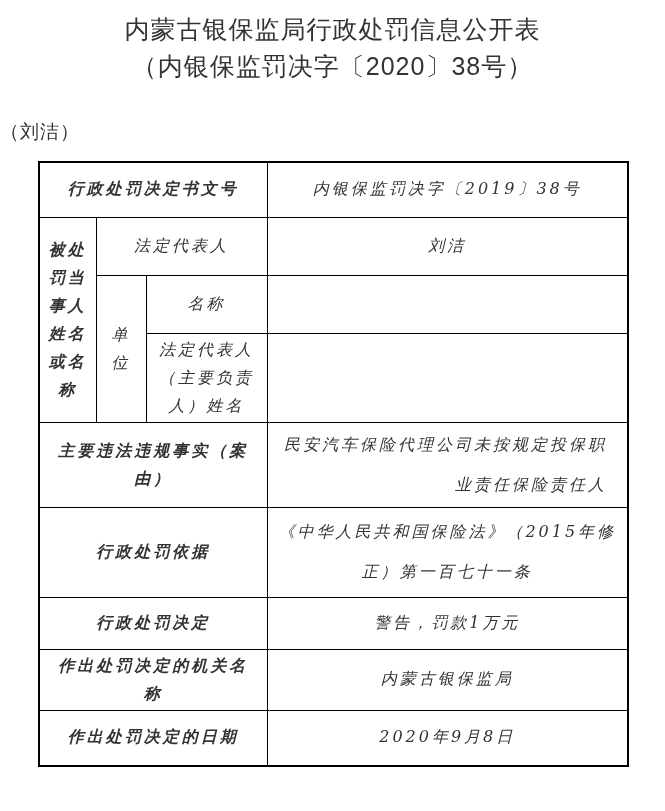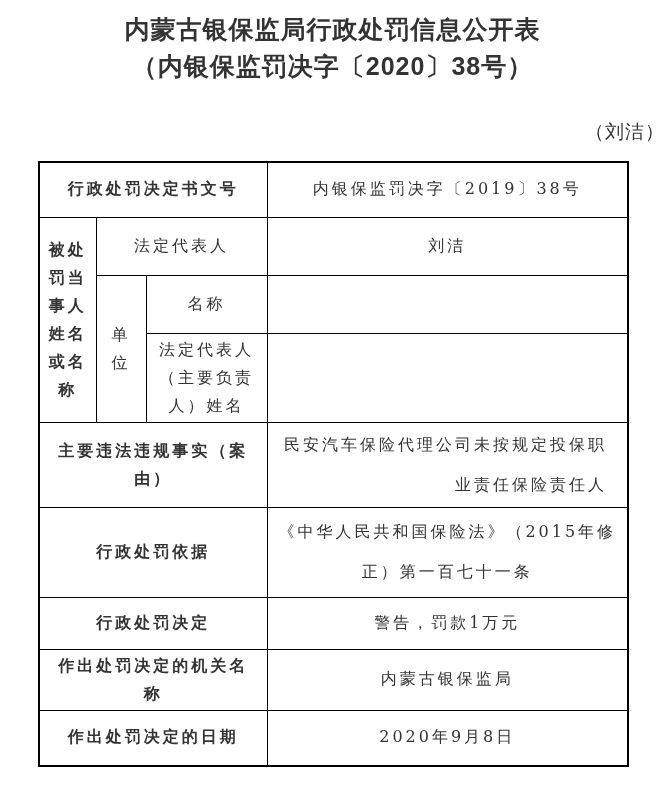--- a/index.html
+++ b/index.html
@@ -12,46 +12,47 @@
     color: #333333;
     overflow: hidden;
   }
   .title {
     position: absolute;
     top: 11px;
     left: 0;
     width: 100%;
     text-align: center;
     font-family: "Liberation Sans", sans-serif;
-    font-weight: bold;
+    font-weight: normal;
     font-size: 25px;
     line-height: 37px;
     letter-spacing: 1px;
     color: #333333;
   }
   .subtitle {
     position: absolute;
     top: 121px;
     left: 0;
     width: 100%;
-    text-align: right;
+    text-align: left;
     font-family: "Liberation Sans", sans-serif;
     font-size: 19px;
     line-height: 22px;
     letter-spacing: 1px;
     color: #333333;
   }
   table.penalty-table {
     position: absolute;
     top: 161px;
     left: 38px;
     width: 589px;
     border-collapse: collapse;
     table-layout: fixed;
     border: 2px solid #000000;
+    font-style: italic;
   }
   td {
     border: 1px solid #000000;
     text-align: center;
     vertical-align: middle;
     font-size: 16px;
     letter-spacing: 3px;
     color: #333333;
     white-space: pre-line;
     padding: 2px 6px;

